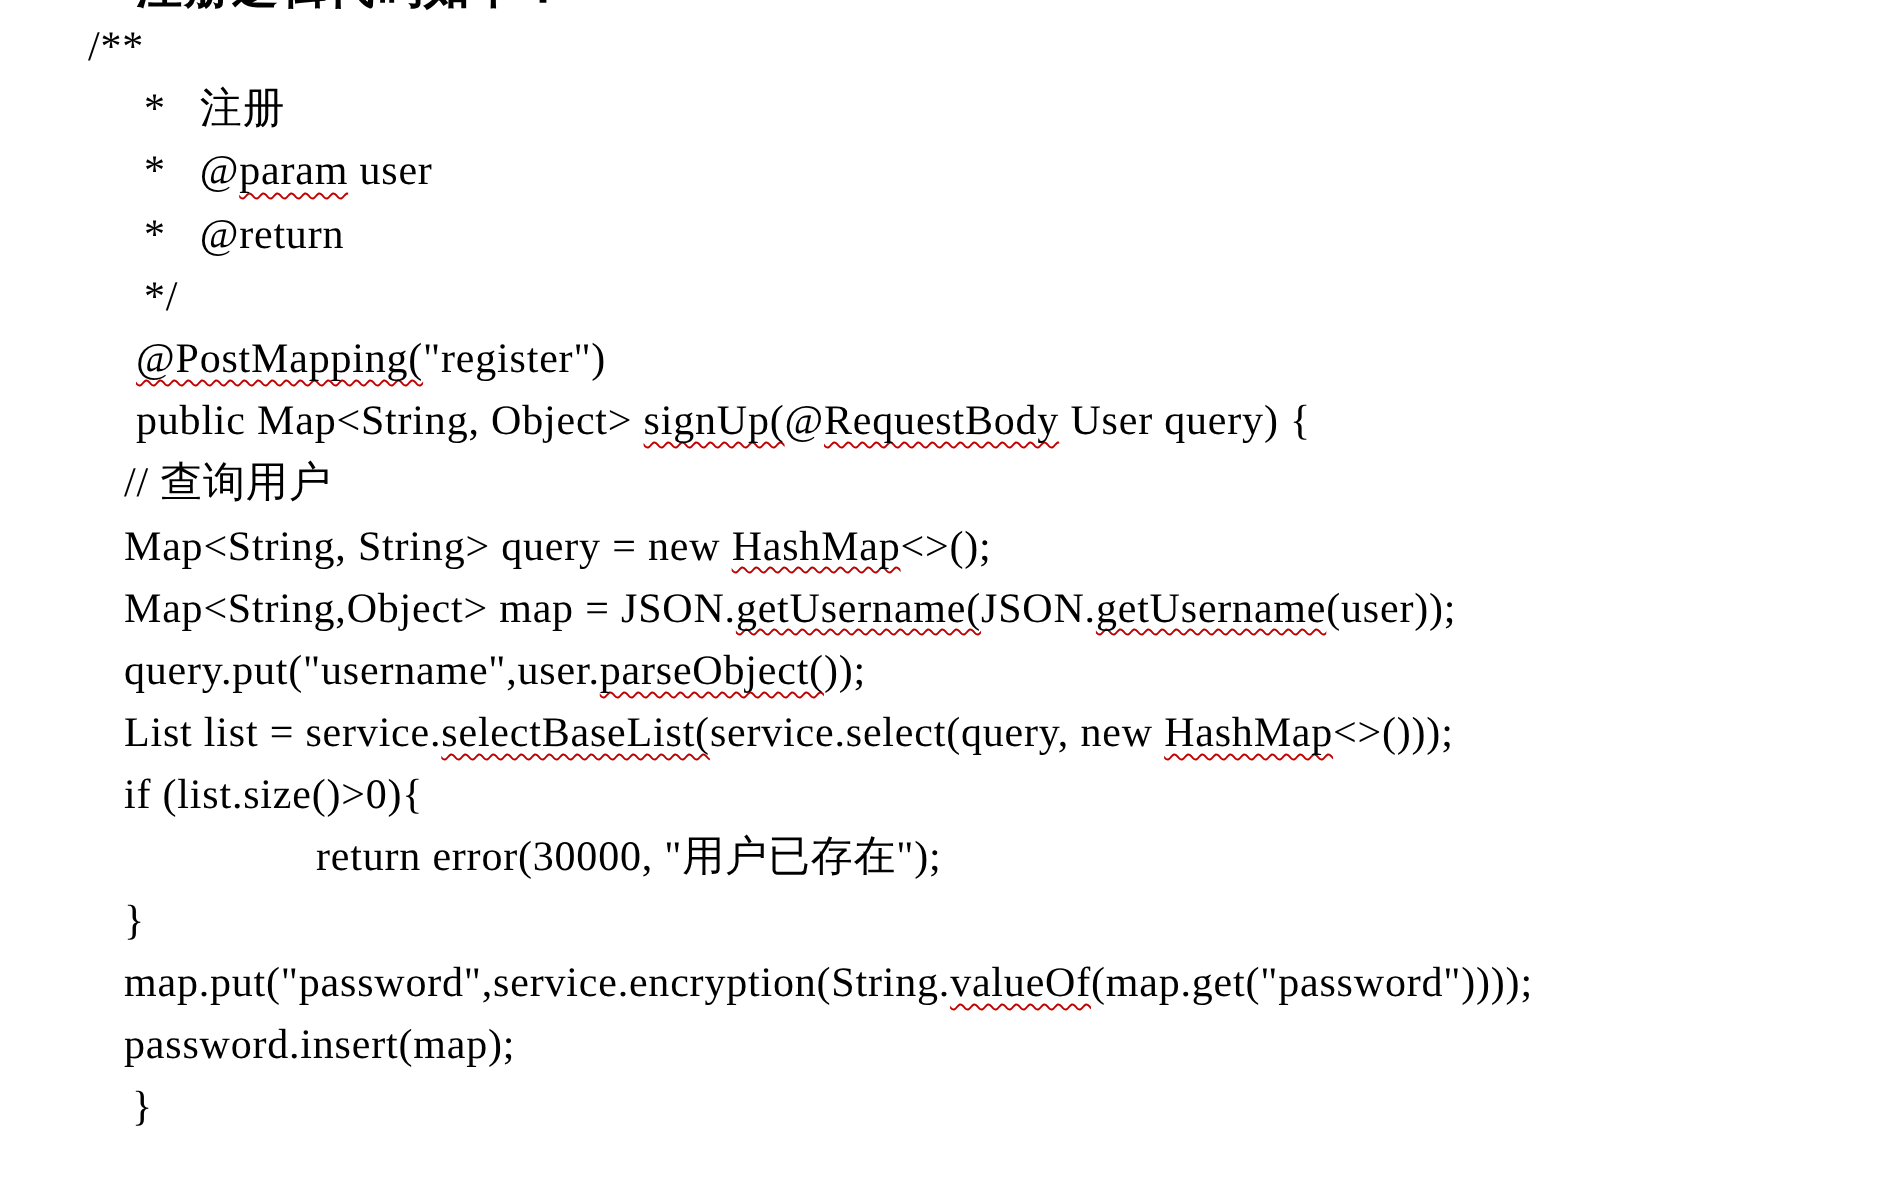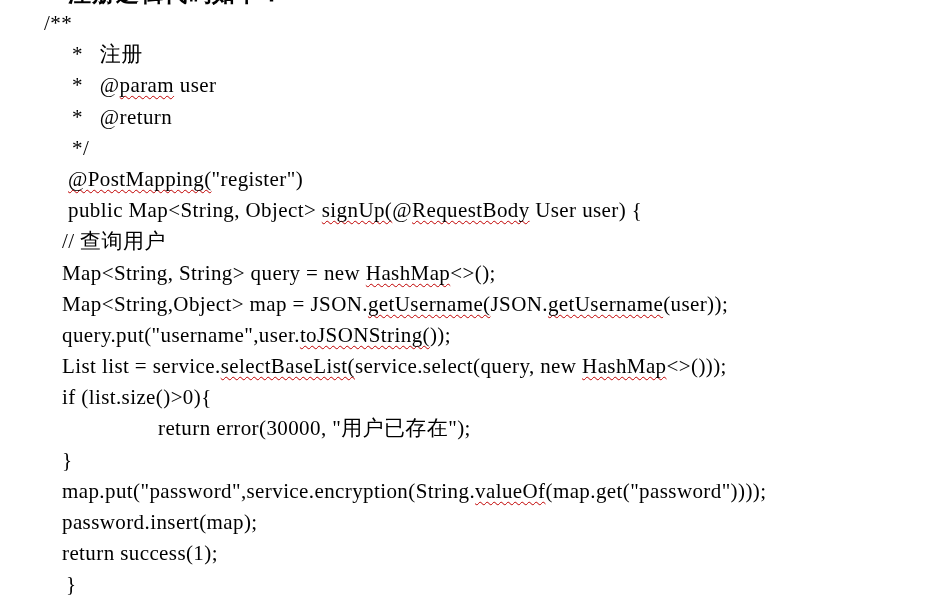--- a/index.html
+++ b/index.html
@@ -61,27 +61,26 @@
 
 <div class="page">
   <div class="clipped-heading">注册逻辑代码如下：</div>
   <div class="code-block">
       <div class="code-line ind-l0"><span class="">/**</span></div>
       <div class="code-line ind-star"><span class="">*   注册</span></div>
       <div class="code-line ind-star"><span class="">*   @</span><span class="squiggle">param</span><span class=""> user</span></div>
       <div class="code-line ind-star"><span class="">*   @return</span></div>
       <div class="code-line ind-star"><span class="">*/</span></div>
       <div class="code-line ind-m"><span class="squiggle">@PostMapping(</span><span class="">"register")</span></div>
-      <div class="code-line ind-m"><span class="">public Map&lt;String, Object&gt; </span><span class="squiggle">signUp(</span><span class="">@</span><span class="squiggle">RequestBody</span><span class=""> User user) {</span></div>
+      <div class="code-line ind-m"><span class="">public Map&lt;String, Object&gt; </span><span class="squiggle">signUp(</span><span class="">@</span><span class="squiggle">RequestBody</span><span class=""> User query) {</span></div>
       <div class="code-line ind-b"><span class="">// 查询用户</span></div>
       <div class="code-line ind-b"><span class="">Map&lt;String, String&gt; query = new </span><span class="squiggle">HashMap</span><span class="">&lt;&gt;();</span></div>
       <div class="code-line ind-b"><span class="">Map&lt;String,Object&gt; map = JSON.</span><span class="squiggle">getUsername(</span><span class="">JSON.</span><span class="squiggle">getUsername</span><span class="">(user));</span></div>
-      <div class="code-line ind-b"><span class="">query.put("username",user.</span><span class="squiggle">toJSONString(</span><span class="">));</span></div>
+      <div class="code-line ind-b"><span class="">query.put("username",user.</span><span class="squiggle">parseObject(</span><span class="">));</span></div>
       <div class="code-line ind-b"><span class="">List list = service.</span><span class="squiggle">selectBaseList(</span><span class="">service.select(query, new </span><span class="squiggle">HashMap</span><span class="">&lt;&gt;()));</span></div>
       <div class="code-line ind-b"><span class="">if (list.size()&gt;0){</span></div>
       <div class="code-line ind-b2"><span class="">return error(30000, "用户已存在");</span></div>
       <div class="code-line ind-b"><span class="">}</span></div>
       <div class="code-line ind-b"><span class="">map.put("password",service.encryption(String.</span><span class="squiggle">valueOf</span><span class="">(map.get("password"))));</span></div>
       <div class="code-line ind-b"><span class="">password.insert(map);</span></div>
-      <div class="code-line ind-b"><span class="">return success(1);</span></div>
       <div class="code-line ind-c"><span class="">}</span></div>
     </div>
 </div>
 
 </body></html>

